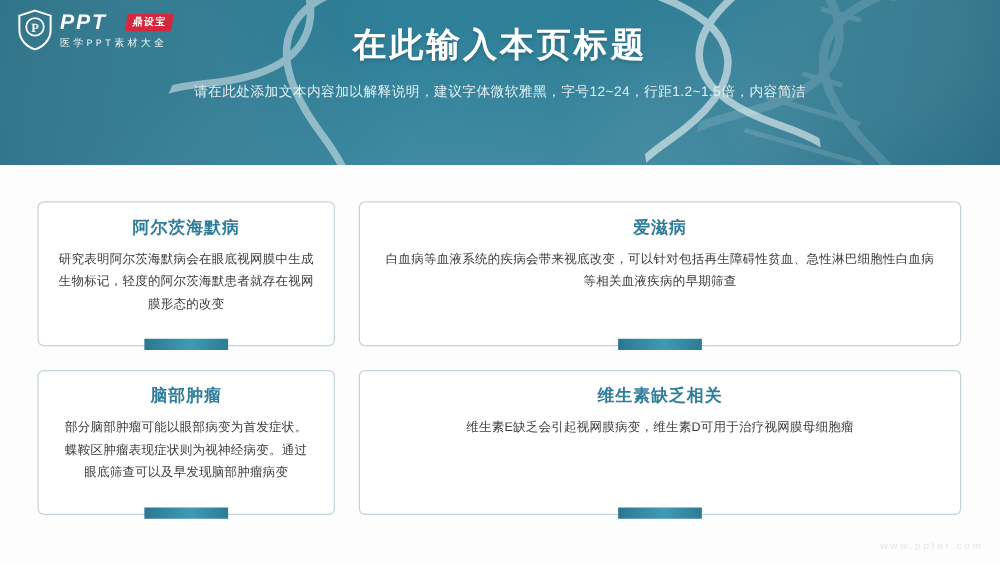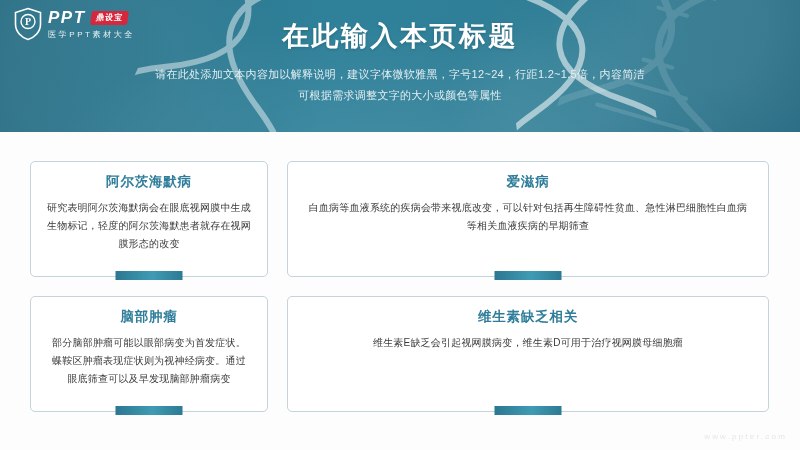--- a/index.html
+++ b/index.html
@@ -28,33 +28,34 @@
   .dna-c { left:150px; top:-42px; transform:rotate(24deg); opacity:.45; }
   .hglow {
     position:absolute; left:0; top:0; width:800px; height:132px;
     background:radial-gradient(ellipse at 50% 120%, rgba(255,255,255,0.10), rgba(255,255,255,0) 62%);
   }
 
   
   .logo { position:absolute; left:13px; top:7px; display:flex; align-items:flex-start; gap:5px; }
   .shield { width:30px; height:34px; flex:none; }
   .logo-text { position:relative; padding-top:2px; }
-  .logo-row { display:flex; align-items:center; gap:5px; }
+  .logo-row { display:flex; align-items:center; gap:15px; }
   .ppt-word {
     font-size:17px; font-weight:bold; font-style:italic; color:#ffffff;
     letter-spacing:1.5px; line-height:1;
   }
   .badge {
     background:#d6283c; color:#ffffff; font-size:8px; line-height:1;
     padding:3px 5px 3px 5px; border-radius:2px; letter-spacing:1px;
     font-weight:bold; transform:skewX(-8deg);
   }
   .logo-sub {
     margin-top:3px; font-size:8px; color:#e8f2f5; letter-spacing:2.6px;
     white-space:nowrap;
+    font-family:Liberation Mono, monospace;
   }
 
   
   .page-title {
     position:absolute; left:0; top:18px; width:800px; text-align:center;
     font-size:27px; font-weight:bold; color:#ffffff; letter-spacing:2.5px;
     text-shadow:0 1px 3px rgba(0,0,0,.18);
   }
   .page-sub {
     position:absolute; left:0; top:64px; width:800px; text-align:center;
@@ -151,21 +152,20 @@
           <span class="badge">鼎设宝</span>
         </div>
         <div class="logo-sub">医学PPT素材大全</div>
       </div>
     </div>
 
     <div class="page-title">在此输入本页标题</div>
 
     <div class="page-sub">
       <div>请在此处添加文本内容加以解释说明，建议字体微软雅黑，字号12~24，行距1.2~1.5倍，内容简洁</div>
-      <div>可根据需求调整文字的大小或颜色等属性</div>
     </div>
   </div>
 
   <div class="grid">
 
     <div class="card">
       <div class="card-title">阿尔茨海默病</div>
       <div class="card-body">研究表明阿尔茨海默病会在眼底视网膜中生成生物标记，轻度的阿尔茨海默患者就存在视网膜形态的改变</div>
       <div class="bar"></div>
     </div>

